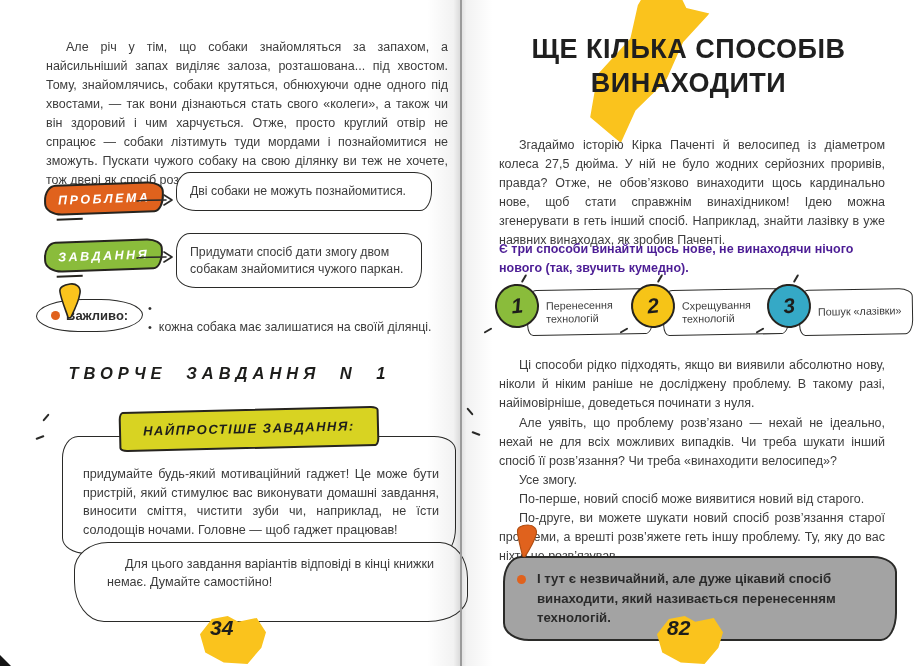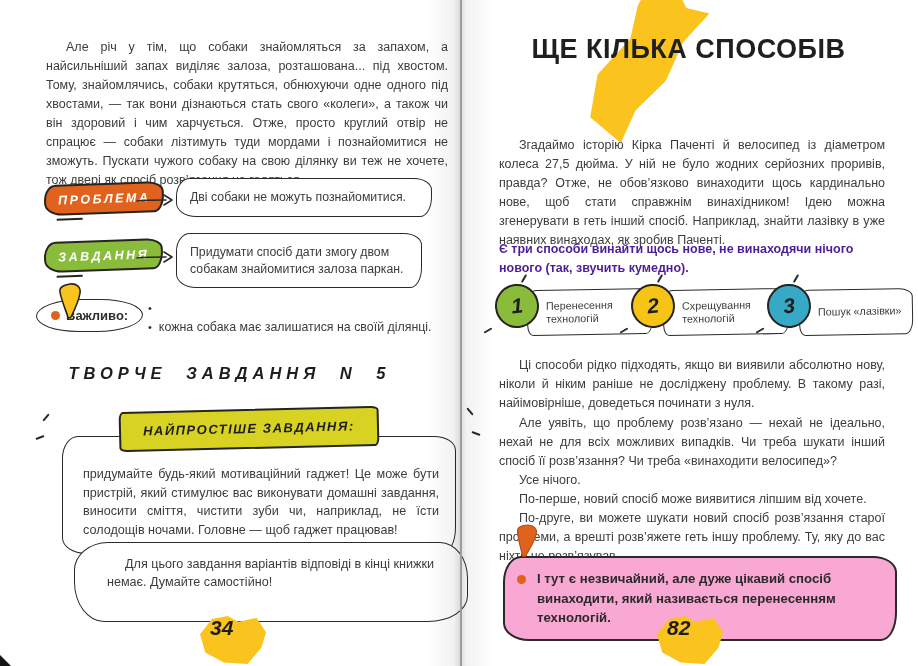--- a/index.html
+++ b/index.html
@@ -62,74 +62,74 @@
     clip-path:polygon(0 2%,38% 0,66% 7%,100% 2%,90% 26%,100% 52%,86% 78%,94% 100%,34% 97%,8% 72%,20% 42%,2% 22%);}
   .chapter-title{position:absolute;left:0;top:32px;width:459px;text-align:center;z-index:1;
     font-weight:900;font-size:27px;line-height:34px;letter-spacing:0.5px;color:#1f1f1f;}
   .chip{position:absolute;top:284px;display:flex;align-items:flex-start;}
   .chip-num{width:40px;height:40px;border-radius:50%;border:2px solid #26241f;z-index:2;flex:0 0 auto;
     display:flex;align-items:center;justify-content:center;font-weight:bold;font-style:italic;font-size:21px;color:#1d1d1b;transform:rotate(-6deg);}
   .chip-label{margin-left:-12px;margin-top:5px;padding:7px 10px 7px 18px;font-size:10.8px;line-height:13.5px;
     border-radius:10px 14px 8px 6px/12px 8px 14px 10px;transform:rotate(-1deg);min-height:30px;display:flex;align-items:center;}
   .callout{position:absolute;left:44px;top:556px;width:344px;padding:11px 14px 11px 32px;
     border:2px solid #2a2a28;border-radius:18px 24px 16px 26px/26px 16px 28px 18px;
-    font-weight:bold;font-size:13.2px;line-height:19.5px;color:#2a2a2a;background:#f9a8d4;}
+    font-weight:bold;font-size:13.2px;line-height:19.5px;color:#2a2a2a;background:#a3a3a3;}
   .callout .dot{position:absolute;left:12px;top:17px;}
 
   .tick{position:absolute;width:2px;height:9px;background:#2a2a28;border-radius:2px;}
 </style>
 </head>
 <body>
 
 <div class="spread">
 
   <section class="page left">
 
     <div class="para indent" style="left:46px;top:38px;width:402px;">Але річ у тім, що собаки знайомляться за запахом, а найсильніший запах виділяє залоза, розташована... під хвостом. Тому, знайомлячись, собаки крутяться, обнюхуючи одне одного під хвостами, — так вони дізнаються стать свого «колеги», а також чи він здоровий і чим харчується. Отже, просто круглий отвір не спрацює — собаки лізтимуть туди мордами і познайомитися не зможуть. Пускати чужого собаку на свою ділянку ви теж не хочете, тож двері як спосіб розв’язання не годяться.</div>
 
     <div class="badge" style="top: 183px; background: rgb(224, 98, 29);">
       <span>ПРОБЛЕМА</span>
     </div>
     <svg class="arrow" style="left:136px;top:192px;" width="38" height="16" viewBox="0 0 38 16">
       <path d="M1 9 C10 8 22 8 30 8" stroke="#2a2a28" stroke-width="1.6" fill="none" stroke-linecap="round"></path>
       <path d="M28 3 L36 8 L28 13" stroke="#2a2a28" stroke-width="1.6" fill="none" stroke-linecap="round" stroke-linejoin="round"></path>
     </svg>
-    <div class="mini-box sketch" style="left:176px;top:178px;width:228px;">
+    <div class="mini-box sketch" style="left:176px;top:172px;width:228px;">
       <span>Дві собаки не можуть познайомитися.</span>
     </div>
 
     <div class="badge" style="top: 240px; background: rgb(138, 188, 59);">
       <span>ЗАВДАННЯ</span>
     </div>
     <svg class="arrow" style="left:136px;top:249px;" width="38" height="16" viewBox="0 0 38 16">
       <path d="M1 9 C10 8 22 8 30 8" stroke="#2a2a28" stroke-width="1.6" fill="none" stroke-linecap="round"></path>
       <path d="M28 3 L36 8 L28 13" stroke="#2a2a28" stroke-width="1.6" fill="none" stroke-linecap="round" stroke-linejoin="round"></path>
     </svg>
     <div class="mini-box sketch" style="left:176px;top:233px;width:218px;">
-      <span>Придумати спосіб дати змогу двом собакам знайомитися залоза паркан.</span>
+      <span>Придумати спосіб дати змогу двом собакам знайомитися чужого паркан.</span>
     </div>
 
     <svg class="excl" style="left:58px;top:282px;z-index:2;" width="24" height="38" viewBox="0 0 24 36">
       <path d="M12 1 C18 0 23 4 22 10 C21 17 16 28 13 34 C12.5 35 10.5 35 10 34 C8 28 3 16 2 9 C1 4 6 2 12 1 Z" fill="#fac31d" stroke="#26241f" stroke-width="1.6"></path>
     </svg>
     <div class="imp-bubble sketch">
       <span class="dot"></span>
       <span>Важливо:</span>
     </div>
     <div class="bullets">
       <div class="bullet-row">
         <span class="bullet-mark">•</span>
       </div>
       <div class="bullet-row">
         <span class="bullet-mark">•</span>
         <span>кожна собака має залишатися на своїй ділянці.</span>
       </div>
     </div>
 
-    <div class="creative-heading">ТВОРЧЕ ЗАВДАННЯ N 5</div>
+    <div class="creative-heading">ТВОРЧЕ ЗАВДАННЯ N 1</div>
 
     <div class="simplest sketch">
       <div class="yellow-label" style="background: rgb(216, 211, 34);">
         <span>НАЙПРОСТІШЕ ЗАВДАННЯ:</span>
       </div>
       <span class="tick" style="left:-18px;top:-24px;transform:rotate(40deg);"></span>
       <span class="tick" style="left:-24px;top:-4px;transform:rotate(70deg);"></span>
       <span class="tick" style="right:-16px;top:-30px;transform:rotate(-40deg);"></span>
       <span class="tick" style="right:-22px;top:-8px;transform:rotate(-70deg);"></span>
       <span>придумайте будь-який мотиваційний гаджет! Це може бути пристрій, який стимулює вас виконувати домашні завдання, виносити сміття, чистити зуби чи, наприклад, не їсти солодощів ночами. Головне — щоб гаджет працював!</span>
@@ -141,20 +141,21 @@
 
     <div class="splash" style="left: 200px; top: 616px; background: rgb(250, 195, 29);"></div>
     <div class="pagenum" style="left:210px;top:616px;">34</div>
   </section>
 
   <section class="page right">
 
     <div class="brush" style="background: rgb(250, 195, 29);"></div>
     <div class="chapter-title">
       <div>ЩЕ КІЛЬКА СПОСОБІВ</div>
+      <div>ВИНАХОДИТИ</div>
     </div>
 
     <div class="para indent" style="left:40px;top:136px;width:386px;">Згадаймо історію Кірка Паченті й велосипед із діаметром колеса 27,5 дюйма. У ній не було жодних серйозних проривів, правда? Отже, не обов’язково винаходити щось кардинально нове, щоб стати справжнім винахідником! Ідею можна згенерувати в геть інший спосіб. Наприклад, знайти лазівку в уже наявних винаходах, як зробив Паченті.</div>
 
     <div class="para bold" style="left:40px;top:240px;width:388px;text-align:left;">Є три способи винайти щось нове, не винаходячи нічого нового (так, звучить кумедно).</div>
 
     <div class="chip" style="left:36px;">
       <span class="tick" style="left:28px;top:-10px;transform:rotate(30deg);"></span>
       <span class="tick" style="left:-8px;top:42px;transform:rotate(60deg);"></span>
       <div class="chip-num" style="background: rgb(138, 188, 59);">
@@ -180,22 +181,22 @@
       <div class="chip-num" style="background: rgb(53, 169, 198);">
         <span>3</span>
       </div>
       <div class="chip-label sketch" style="width:84px;">
         <span>Пошук «лазівки»</span>
       </div>
     </div>
 
     <div class="para indent" style="left:40px;top:356px;width:386px;">Ці способи рідко підходять, якщо ви виявили абсолютно нову, ніколи й ніким раніше не досліджену проблему. В такому разі, найімовірніше, доведеться починати з нуля.</div>
     <div class="para indent" style="left:40px;top:414px;width:386px;">Але уявіть, що проблему розв’язано — нехай не ідеально, нехай не для всіх можливих випадків. Чи треба шукати інший спосіб її розв’язання? Чи треба «винаходити велосипед»?</div>
-    <div class="para indent" style="left:40px;top:471px;width:386px;">Усе нічого.</div>
-    <div class="para indent" style="left:40px;top:490px;width:386px;">По-перше, новий спосіб може виявитися ліпшим від хочете.</div>
+    <div class="para indent" style="left:40px;top:471px;width:386px;">Усе змогу.</div>
+    <div class="para indent" style="left:40px;top:490px;width:386px;">По-перше, новий спосіб може виявитися новий від старого.</div>
     <div class="para indent" style="left:40px;top:509px;width:386px;">По-друге, ви можете шукати новий спосіб розв’язання старої проблеми, а врешті розв’яжете геть іншу проблему. Ту, яку до вас ніхто не розв’язував.</div>
 
     <svg class="excl" style="left:52px;top:524px;z-index:2;transform:rotate(6deg);" width="30" height="34" viewBox="0 0 24 36">
       <path d="M12 1 C18 0 23 4 22 10 C21 17 16 28 13 34 C12.5 35 10.5 35 10 34 C8 28 3 16 2 9 C1 4 6 2 12 1 Z" fill="#e0621d" stroke="#b04e12" stroke-width="1.2"></path>
     </svg>
     <div class="callout">
       <span class="dot"></span>
       <span>І тут є незвичайний, але дуже цікавий спосіб винаходити, який називається перенесенням технологій.</span>
     </div>
 

